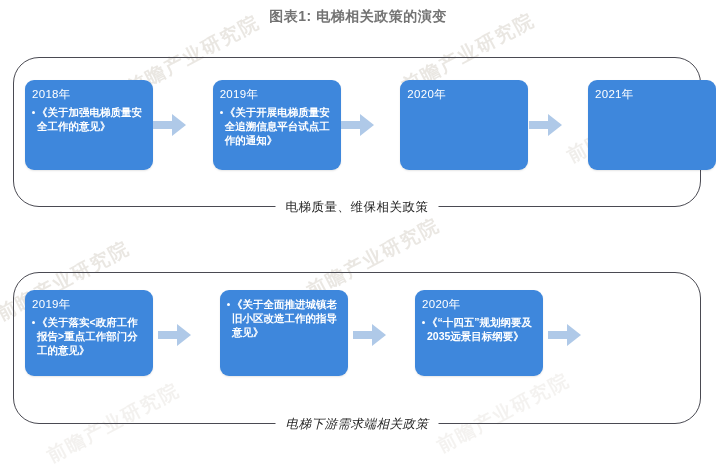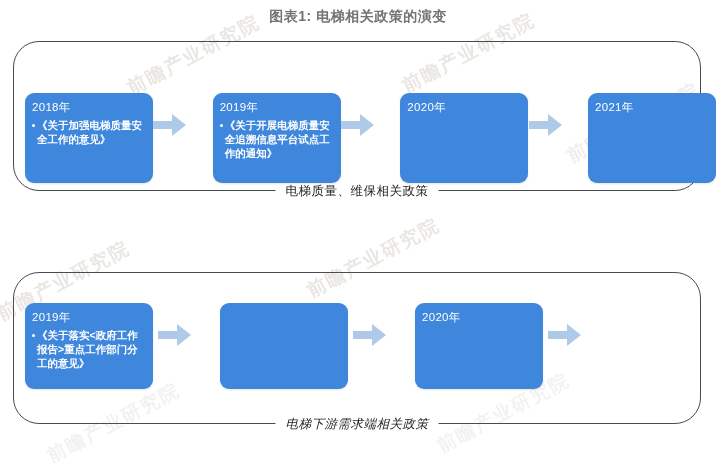--- a/index.html
+++ b/index.html
@@ -60,21 +60,21 @@
   .group {
     position: absolute;
     left: 13px;
     width: 688px;
     border: 1.3px solid #4a4a52;
     border-radius: 26px;
     box-sizing: border-box;
     z-index: 2;
     background: transparent;
   }
-  #group-1 { top: 41px;  height: 150px; }
+  #group-1 { top: 57px;  height: 150px; }
   #group-2 { top: 272px; height: 152px; font-style: italic; }
 
   .group-caption {
     position: absolute;
     left: 50%;
     transform: translateX(-50%);
     bottom: -10px;
     background: #ffffff;
     padding: 0 10px;
     font-size: 12.5px;
@@ -93,21 +93,20 @@
     z-index: 3;
   }
   #flow-row-1 { top: 80px; }
   #flow-row-2 { top: 290px; }
 
   .node-slot {
     width: 130px;
     margin-left: 25px;
     display: flex;
     justify-content: flex-start;
-    margin-top: 13px;
   }
   .node-slot:first-child { margin-left: 25px; }
 
   .policy-node {
     width: 128px;
     min-height: 90px;
     background: #3E87DC;
     border-radius: 9px;
     box-sizing: border-box;
     padding: 7px 7px 9px 7px;
@@ -245,32 +244,40 @@
   </div>
 
   <div class="arrow-slot">
     <svg class="arrow-icon" width="34" height="24" viewBox="0 0 34 24">
       <path d="M0,8 L19,8 L19,1 L33,12 L19,23 L19,16 L0,16 Z" fill="#AFC9E8"></path>
     </svg>
   </div>
 
   <div class="node-slot">
     <div class="policy-node">
+      <div class="node-body">
+        <span class="bullet-dot"></span>
+        <span class="node-text">《关于全面推进城镇老旧小区改造工作的指导意见》</span>
+      </div>
     </div>
   </div>
 
   <div class="arrow-slot">
     <svg class="arrow-icon" width="34" height="24" viewBox="0 0 34 24">
       <path d="M0,8 L19,8 L19,1 L33,12 L19,23 L19,16 L0,16 Z" fill="#AFC9E8"></path>
     </svg>
   </div>
 
   <div class="node-slot">
     <div class="policy-node">
       <div class="node-year">2020年</div>
+      <div class="node-body">
+        <span class="bullet-dot"></span>
+        <span class="node-text">《“十四五”规划纲要及2035远景目标纲要》</span>
+      </div>
     </div>
   </div>
 
   <div class="arrow-slot">
     <svg class="arrow-icon" width="34" height="24" viewBox="0 0 34 24">
       <path d="M0,8 L19,8 L19,1 L33,12 L19,23 L19,16 L0,16 Z" fill="#AFC9E8"></path>
     </svg>
   </div>
 
 

